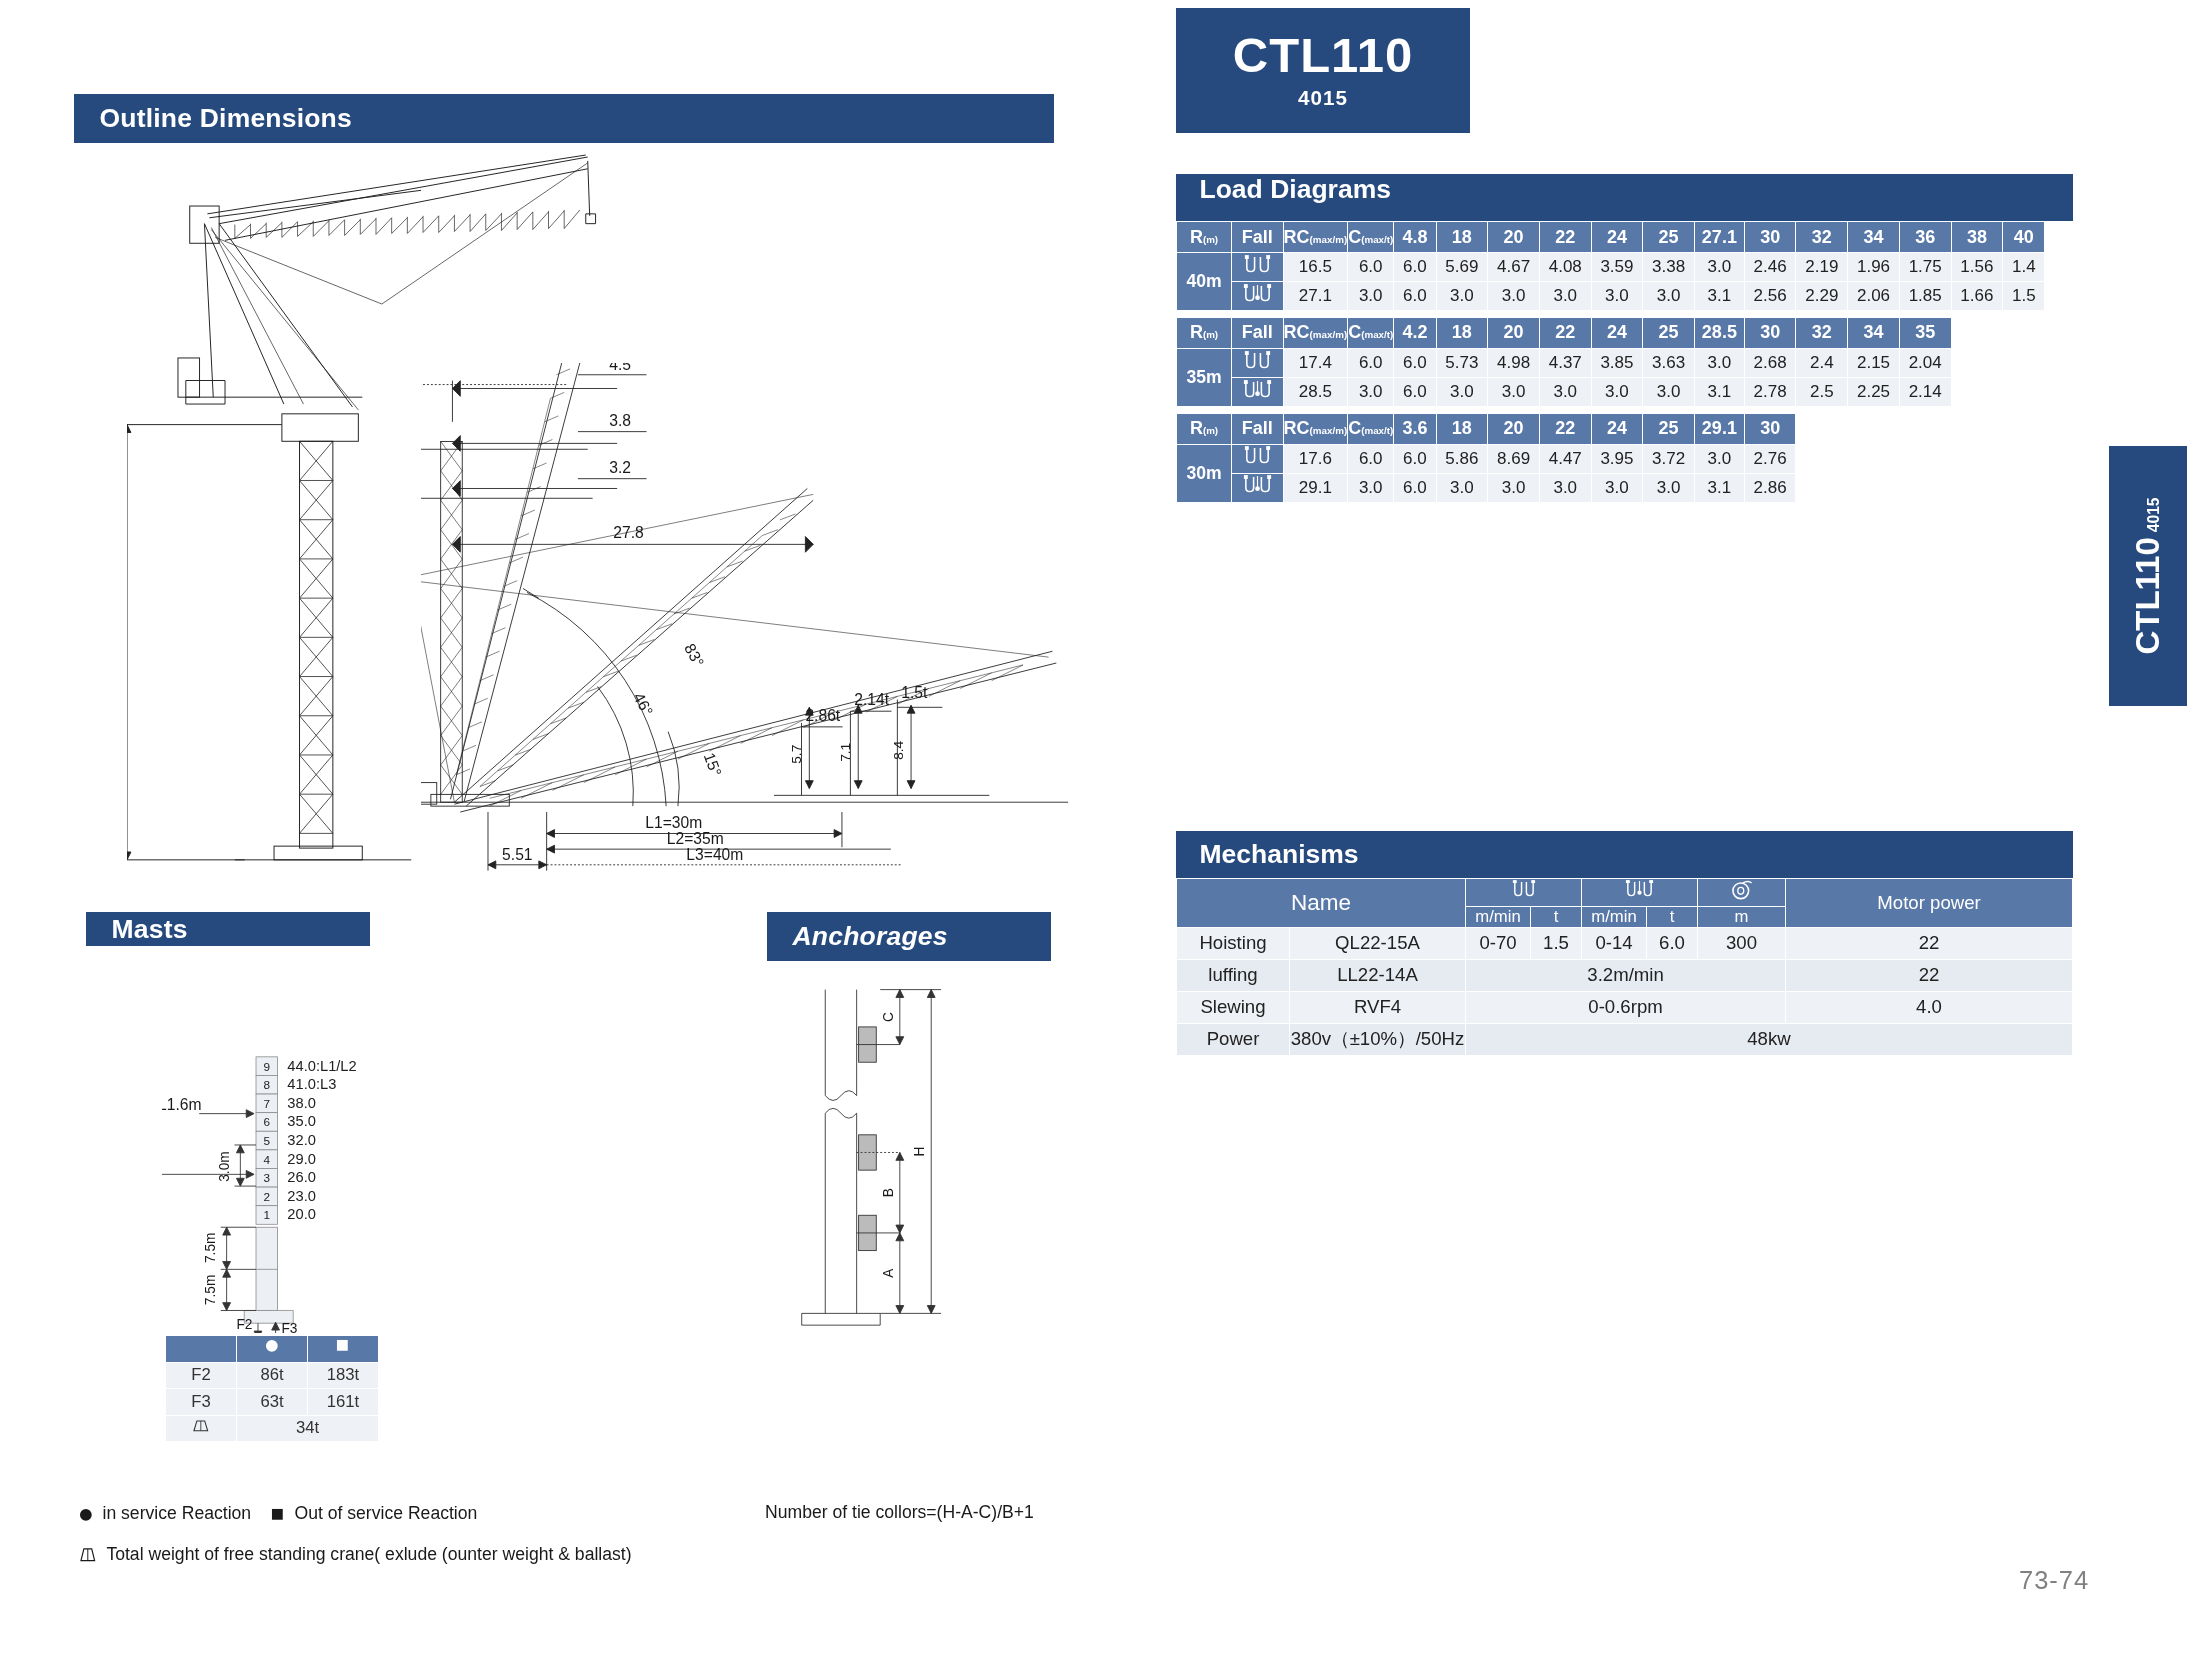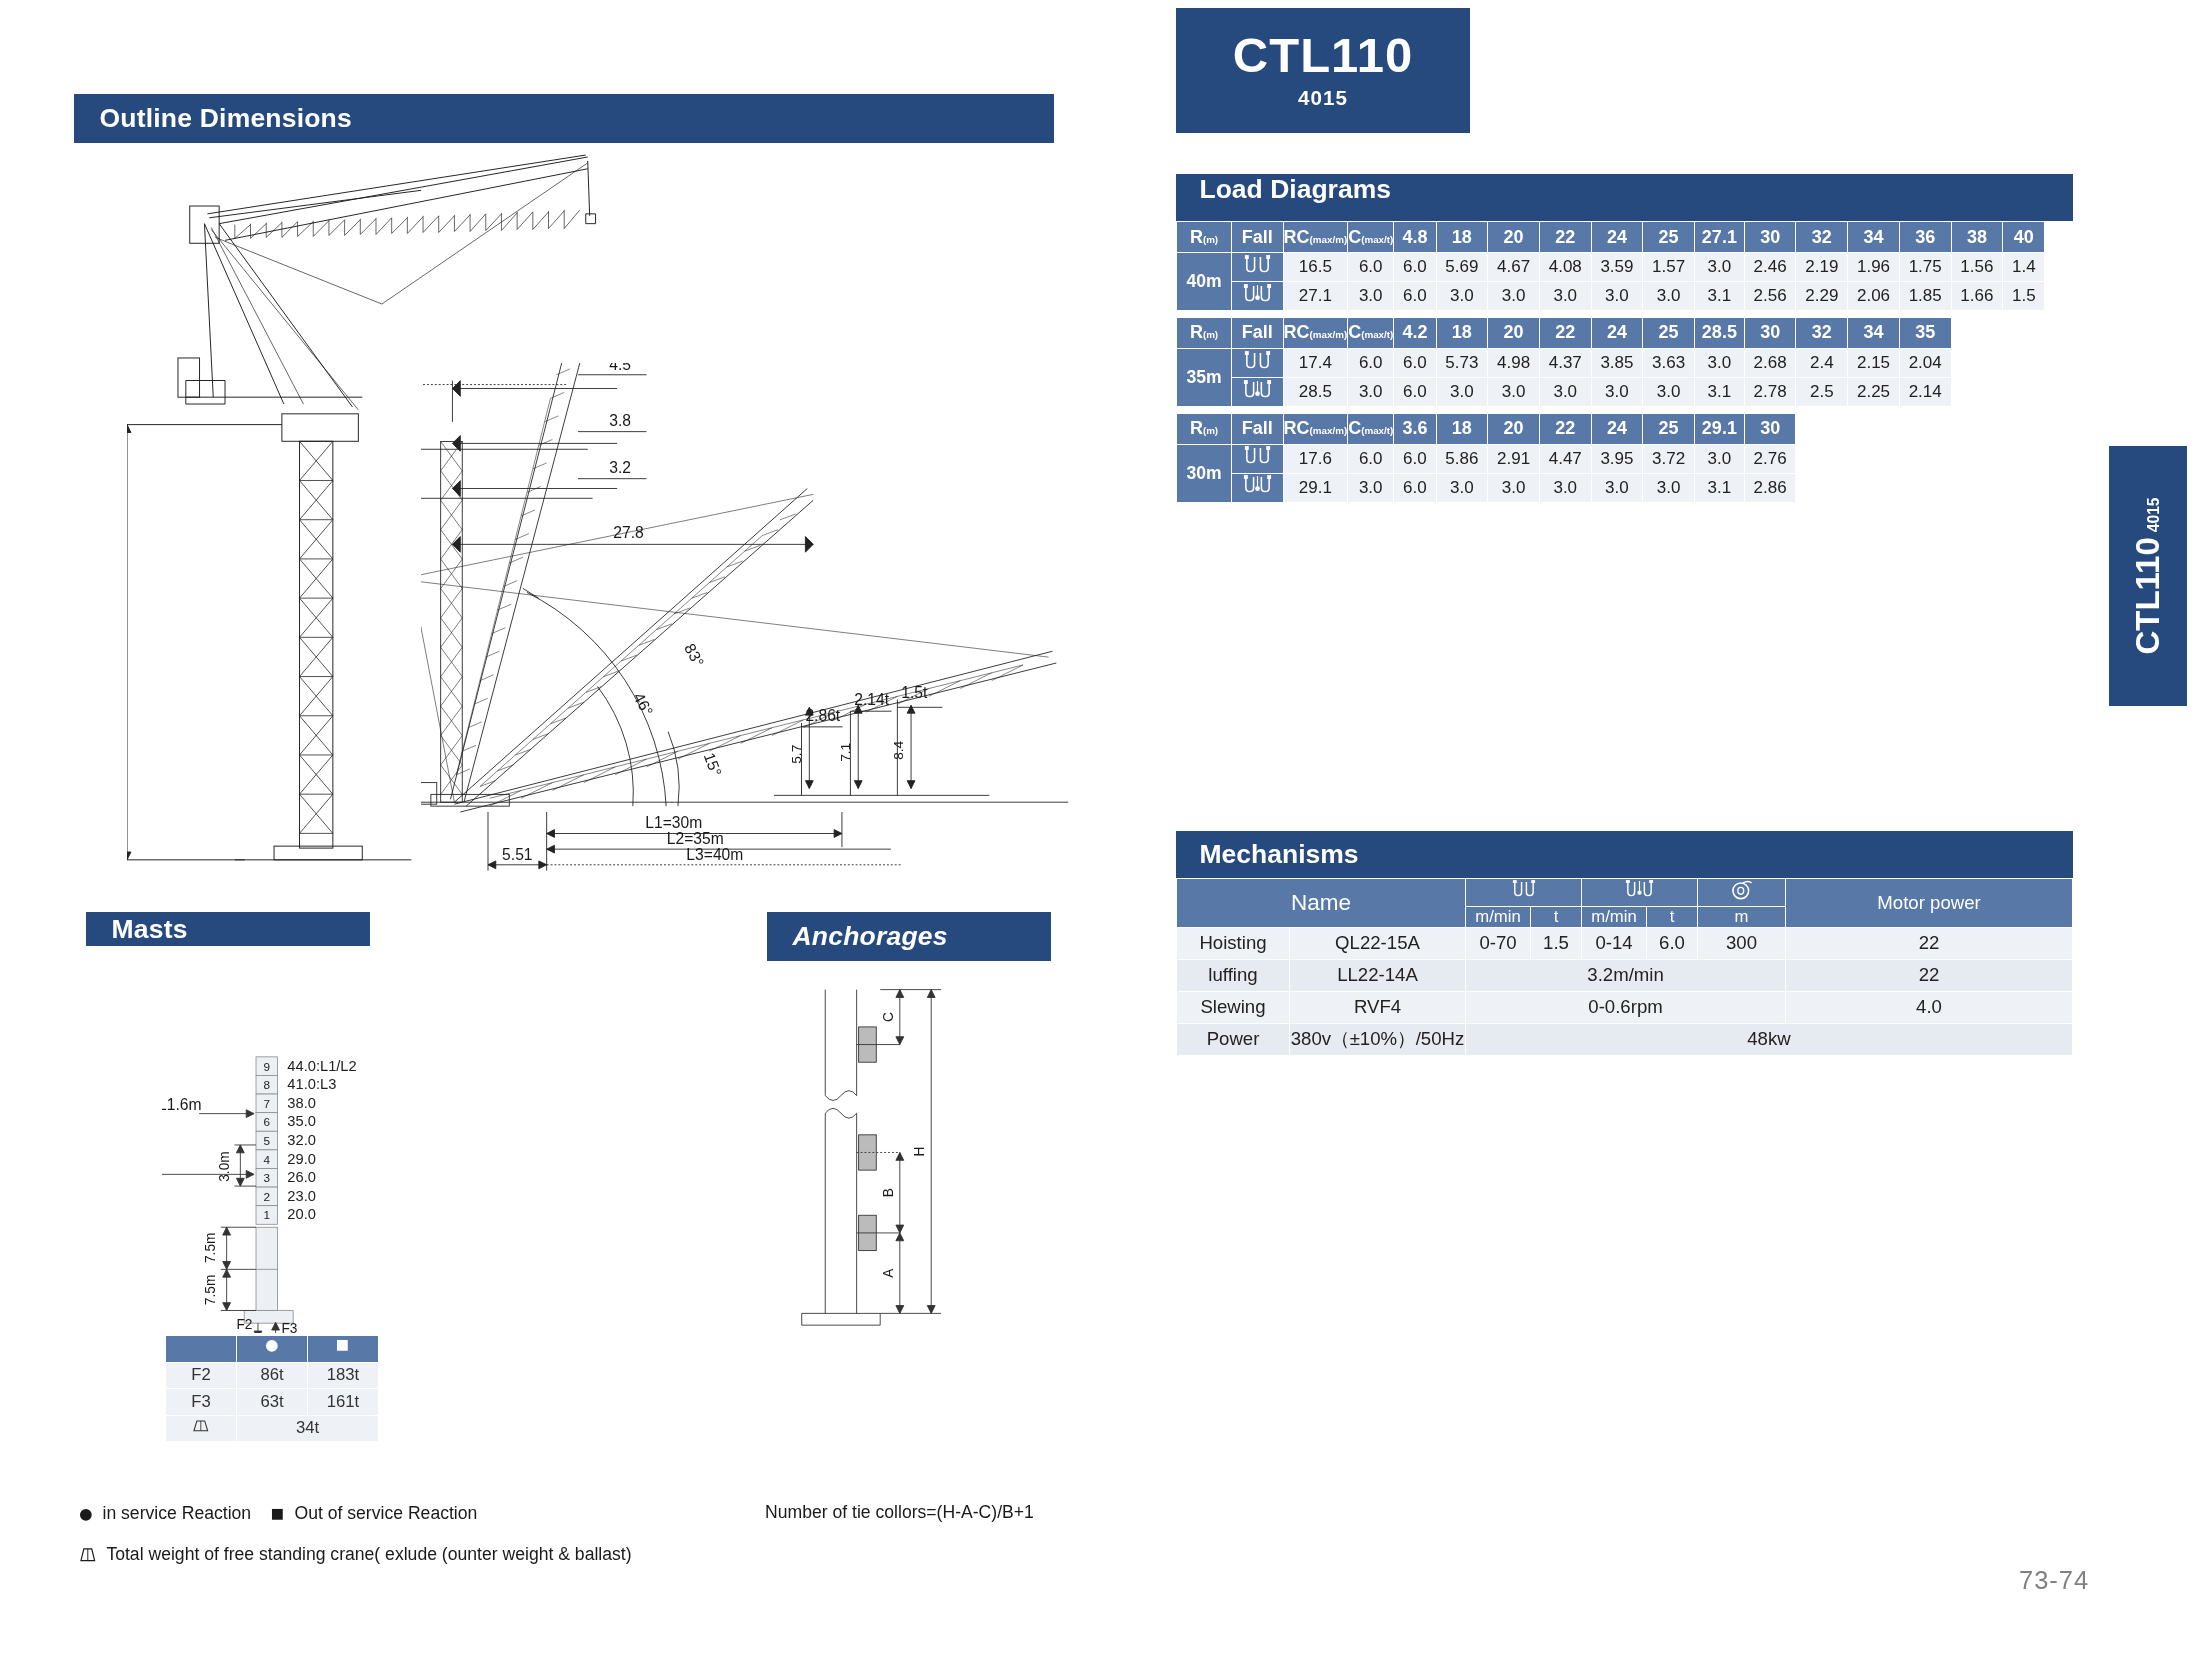--- a/index.html
+++ b/index.html
@@ -578,21 +578,21 @@
                 <rect x="4" y="0" width="4" height="4" fill="#fff"></rect>
                 <rect x="26" y="0" width="4" height="4" fill="#fff"></rect>
               </svg></td>
             <td>16.5</td>
             <td>6.0</td>
             <td>6.0</td>
             <td>5.69</td>
             <td>4.67</td>
             <td>4.08</td>
             <td>3.59</td>
-            <td>1.57</td>
+            <td>3.38</td>
             <td>3.0</td>
             <td>2.46</td>
             <td>2.19</td>
             <td>1.96</td>
             <td>1.75</td>
             <td>1.56</td>
             <td>1.4</td>
           </tr>
           <tr class="ld-body">
             <td class="fallcell"><svg width="33" height="19.6" viewBox="0 0 34 20">
@@ -717,21 +717,21 @@
             <td class="fallcell"><svg width="33" height="19.6" viewBox="0 0 34 20">
                 <path d="M6,2 L6,13 q0,4 4,4 q4,0 4,-4 L14,2" fill="none" stroke="#fff" stroke-width="1.6"></path>
                 <path d="M20,2 L20,13 q0,4 4,4 q4,0 4,-4 L28,2" fill="none" stroke="#fff" stroke-width="1.6"></path>
                 <rect x="4" y="0" width="4" height="4" fill="#fff"></rect>
                 <rect x="26" y="0" width="4" height="4" fill="#fff"></rect>
               </svg></td>
             <td>17.6</td>
             <td>6.0</td>
             <td>6.0</td>
             <td>5.86</td>
-            <td>2.91</td>
+            <td>8.69</td>
             <td>4.47</td>
             <td>3.95</td>
             <td>3.72</td>
             <td>3.0</td>
             <td>2.76</td>
             <td style="border:none;background:#fff"></td>
             <td style="border:none;background:#fff"></td>
             <td style="border:none;background:#fff"></td>
             <td style="border:none;background:#fff"></td>
             <td style="border:none;background:#fff"></td>

